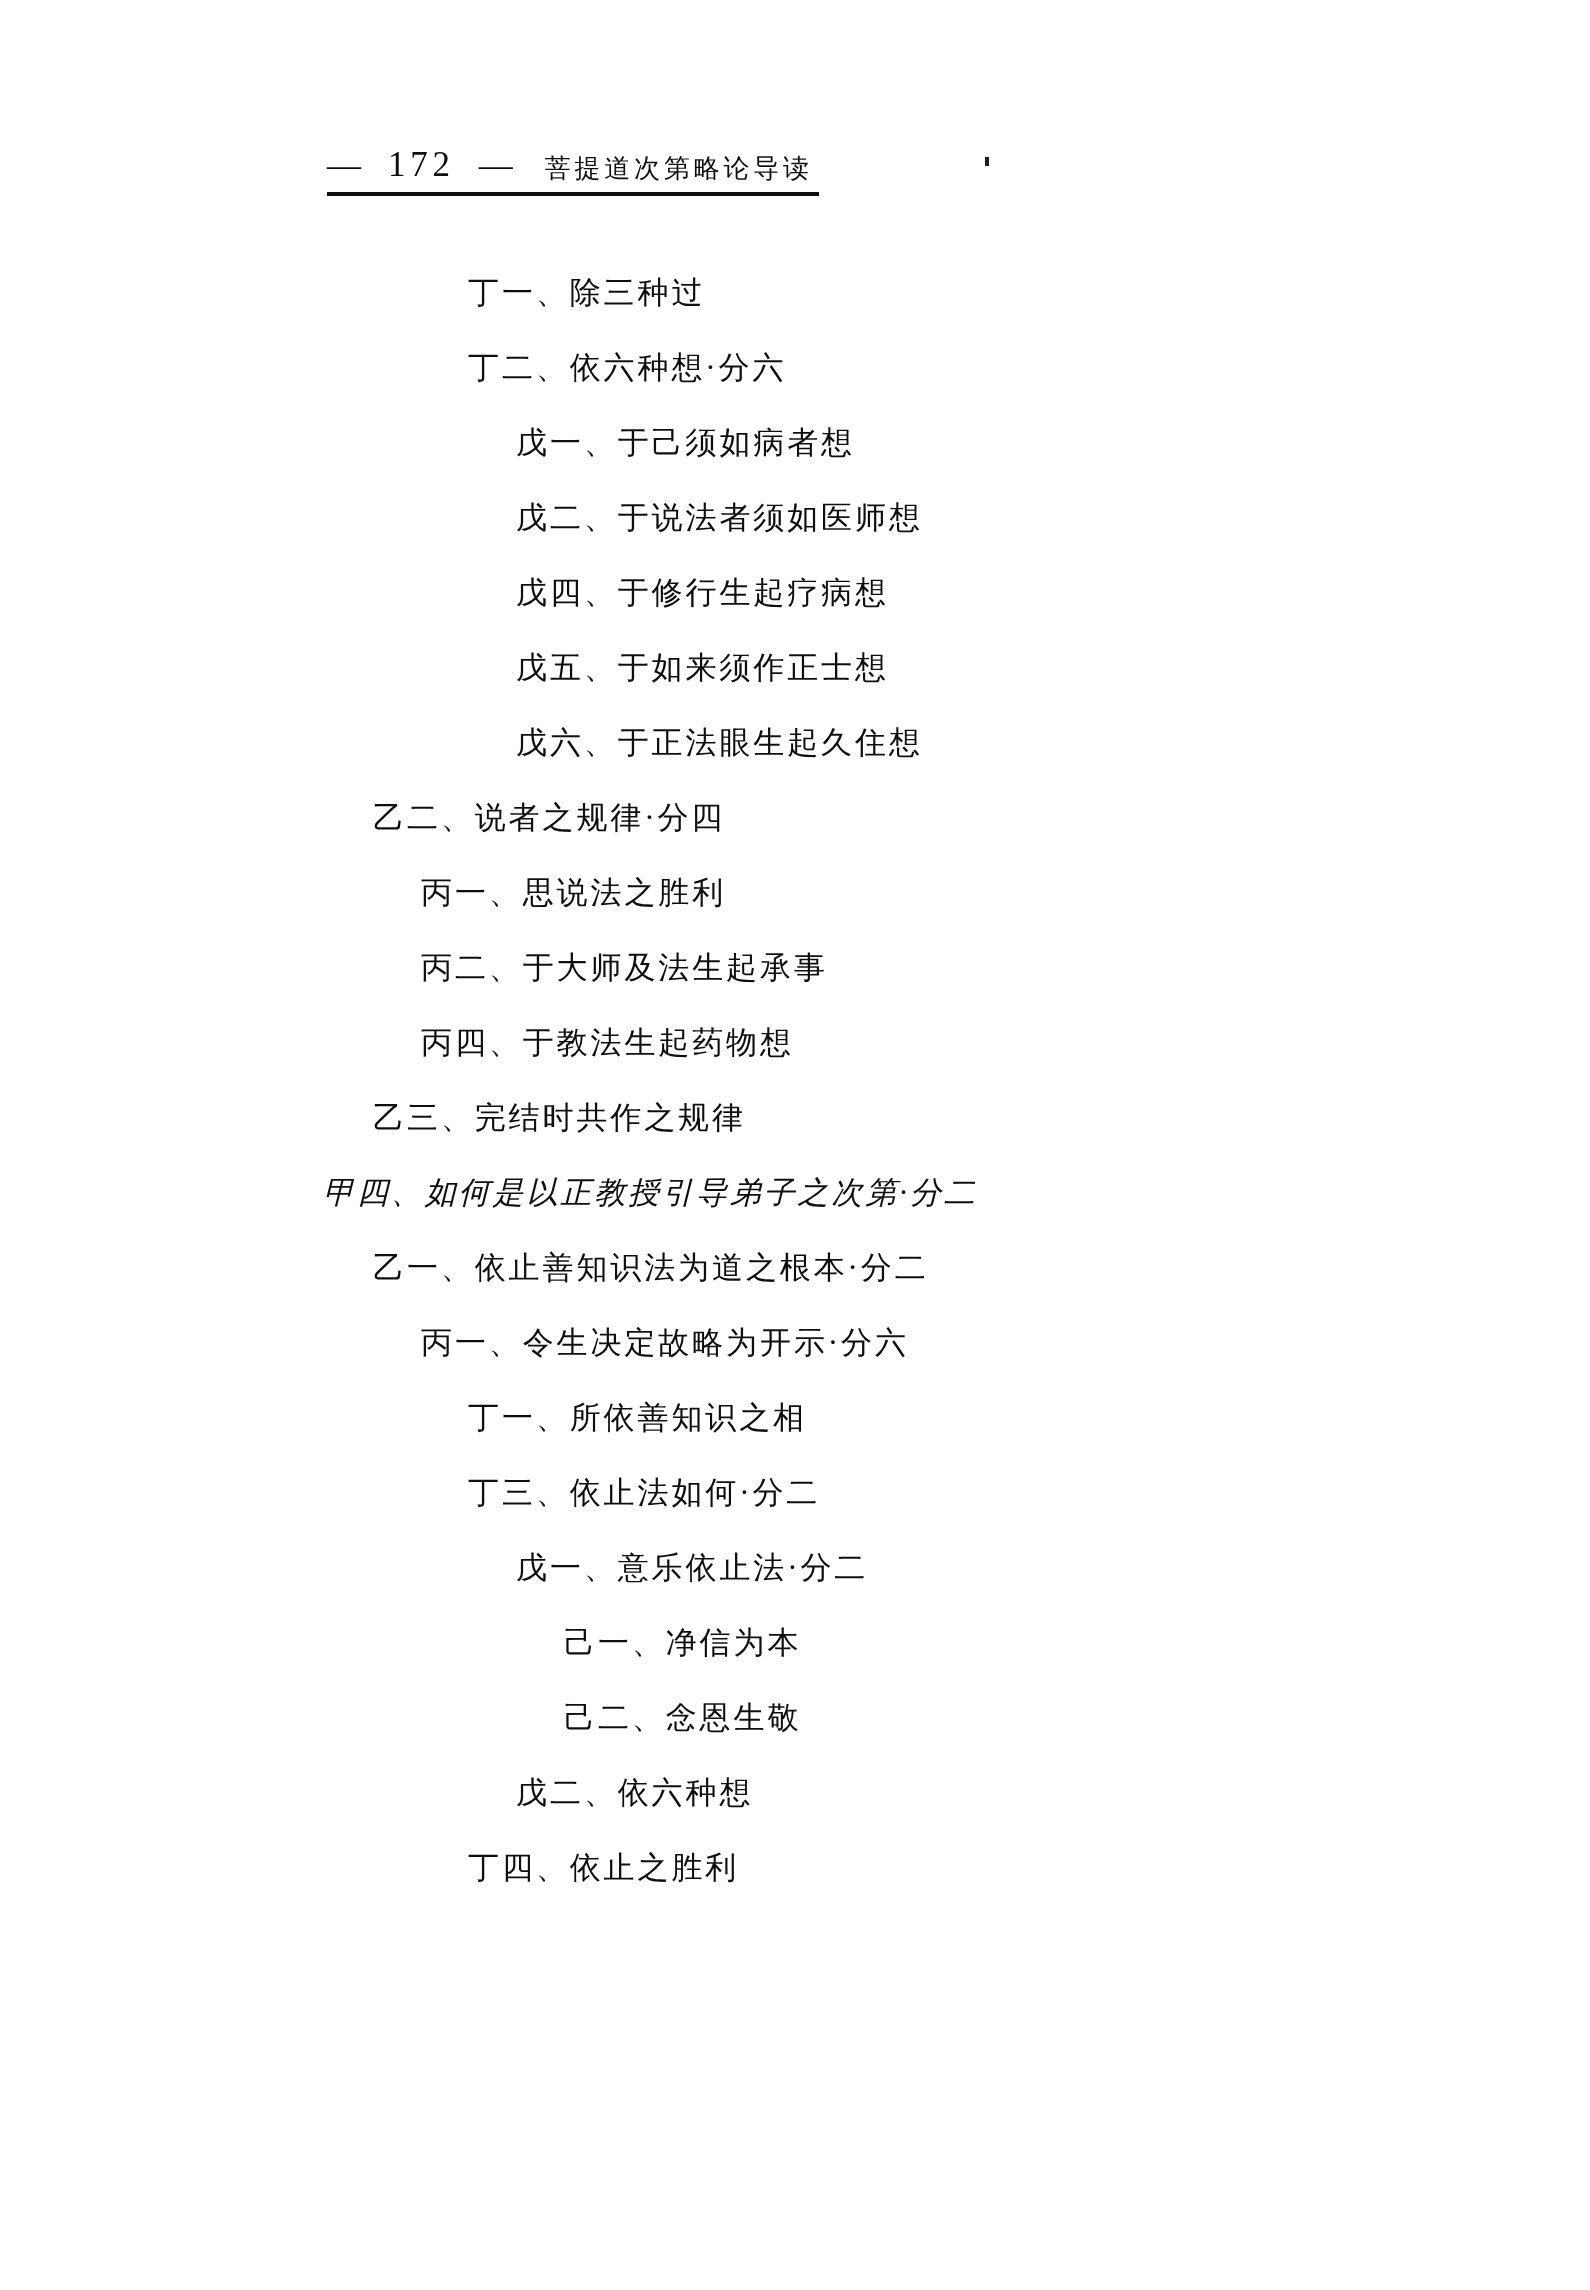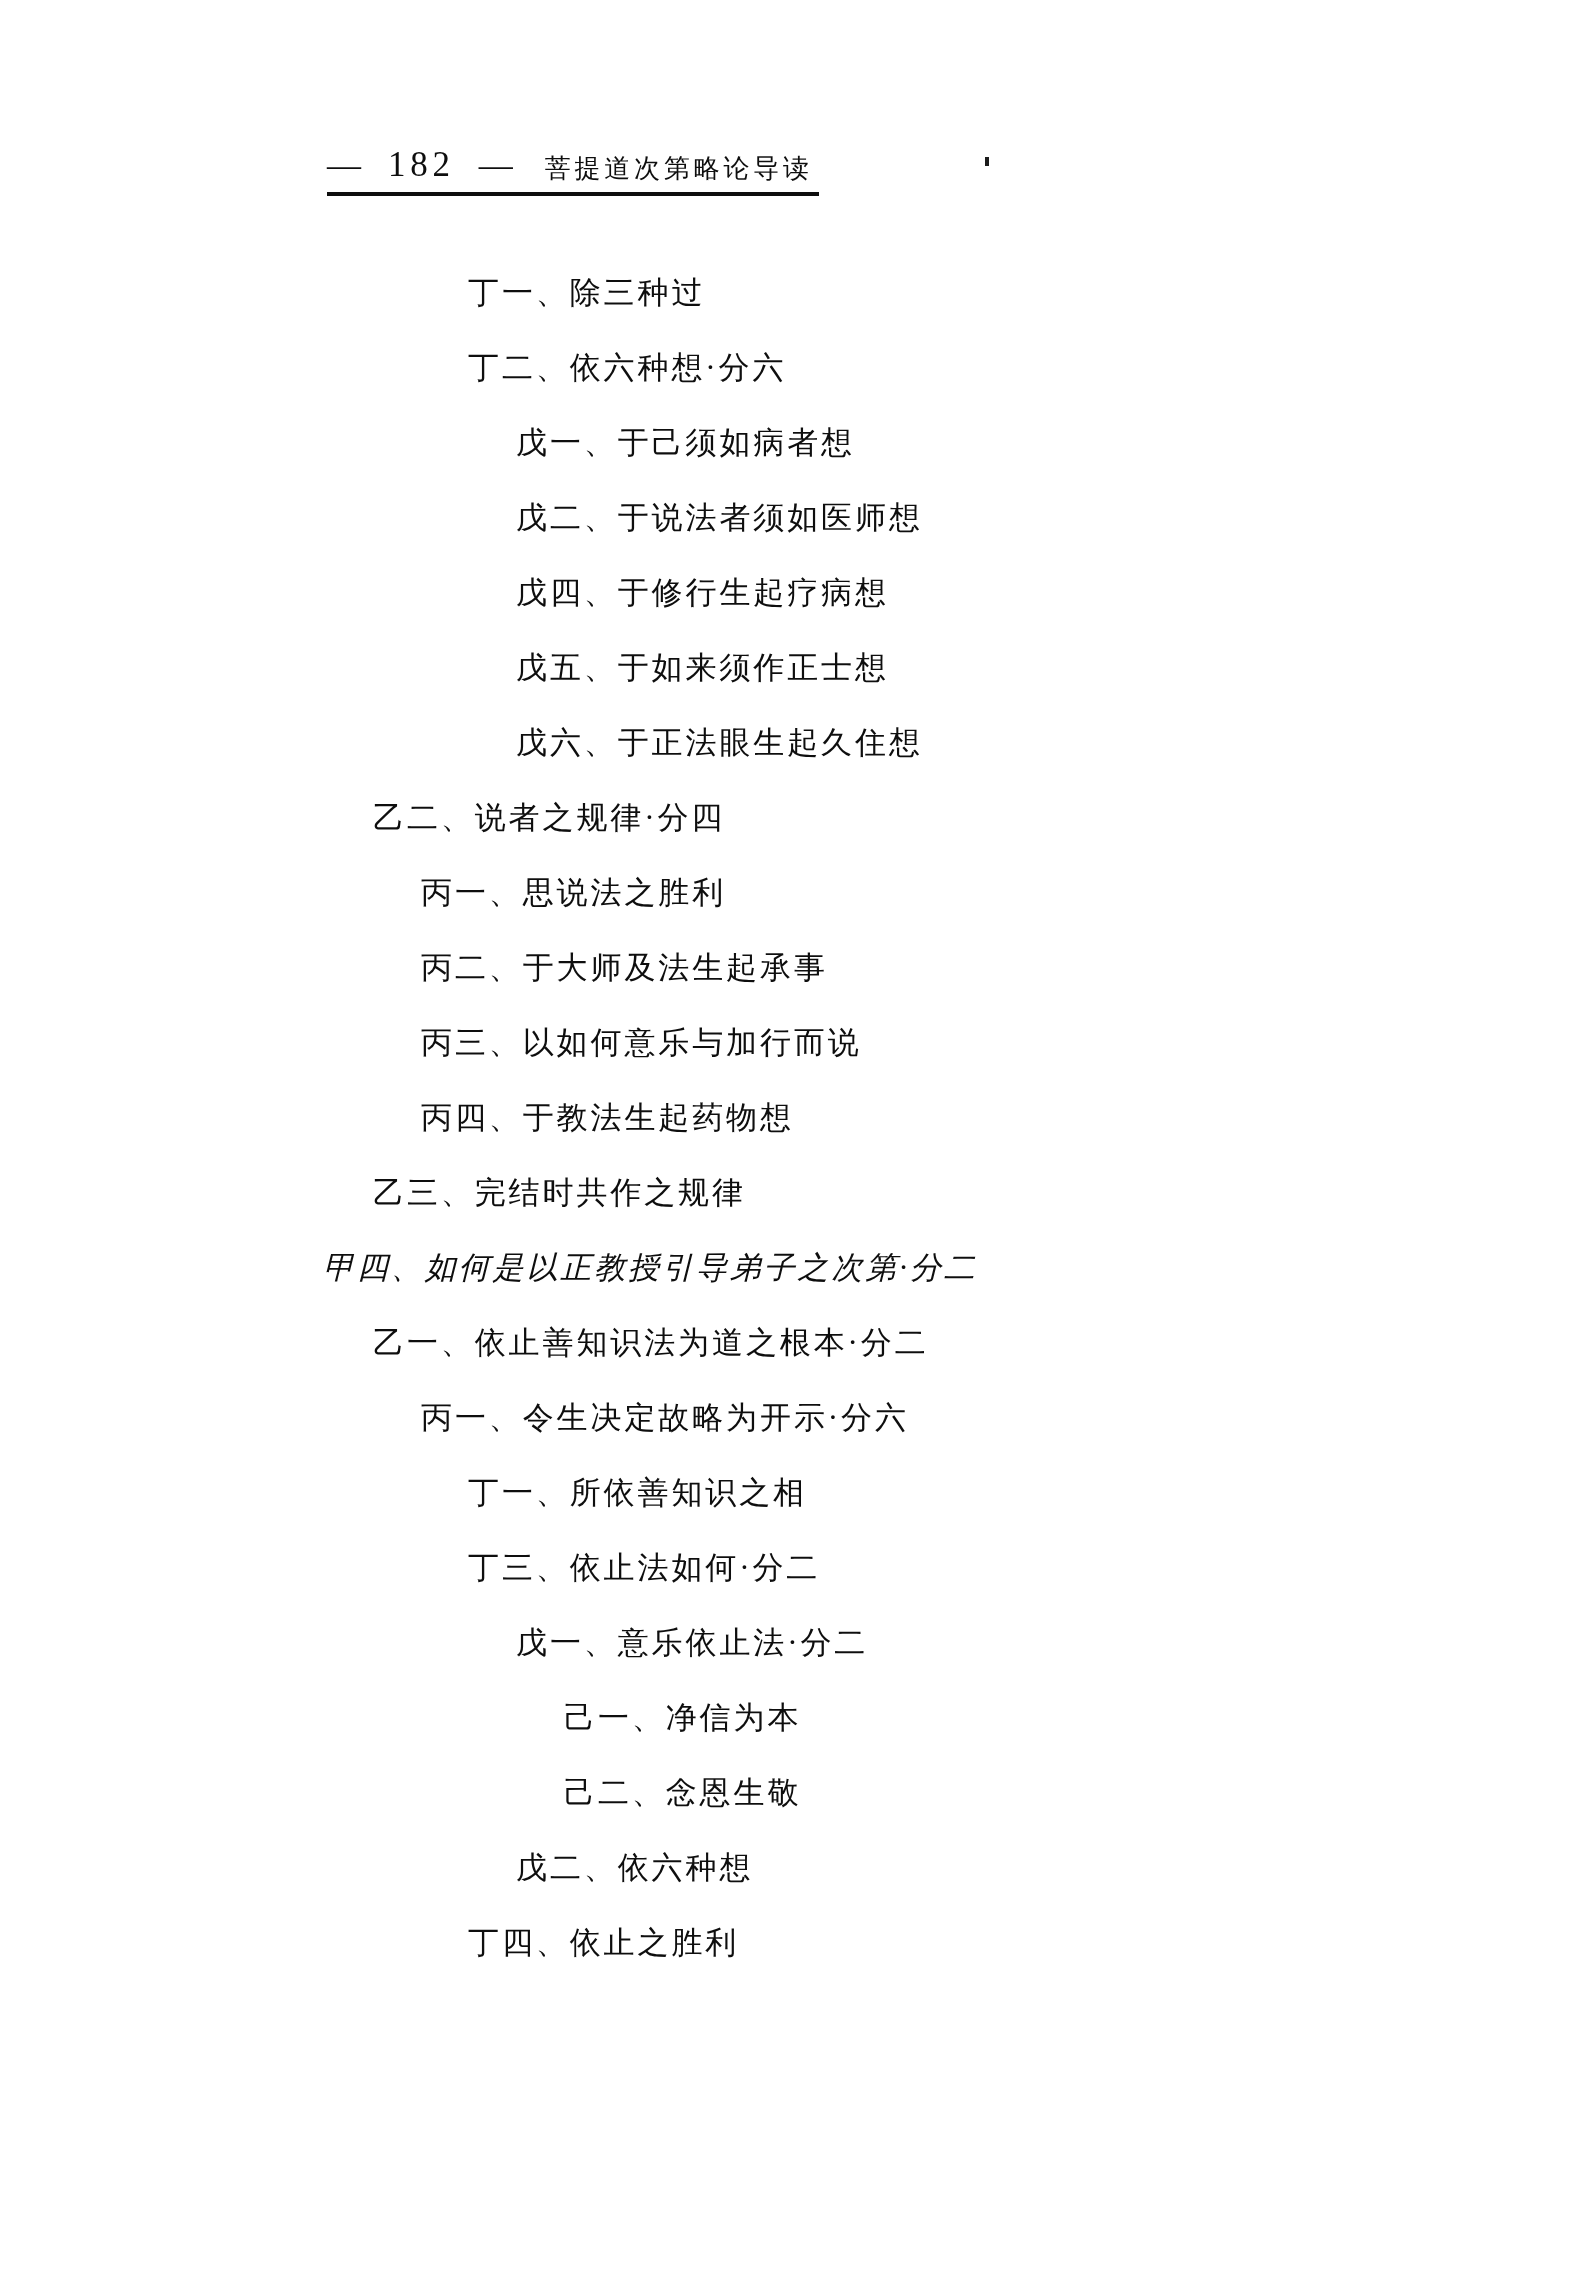--- a/index.html
+++ b/index.html
@@ -80,21 +80,21 @@
   .lv4 { margin-left: 516px; }
   .lv5 { margin-left: 564px; }
 </style>
 </head>
 <body>
 
 <div class="page">
 
   <div class="header">
     <span class="dash">—</span>
-    <span class="num">182</span>
+    <span class="num">172</span>
     <span class="dash">—</span>
     <span class="title">菩提道次第略论导读</span>
   </div>
 
   <div class="speck"></div>
 
   <div class="outline">
       <div class="line lv3">
         <span>丁一、除三种过</span>
       </div>
@@ -117,23 +117,20 @@
         <span>戊六、于正法眼生起久住想</span>
       </div>
       <div class="line lv1">
         <span>乙二、说者之规律·分四</span>
       </div>
       <div class="line lv2">
         <span>丙一、思说法之胜利</span>
       </div>
       <div class="line lv2">
         <span>丙二、于大师及法生起承事</span>
-      </div>
-      <div class="line lv2">
-        <span>丙三、以如何意乐与加行而说</span>
       </div>
       <div class="line lv2">
         <span>丙四、于教法生起药物想</span>
       </div>
       <div class="line lv1">
         <span>乙三、完结时共作之规律</span>
       </div>
       <div class="line lv0">
         <span>甲四、如何是以正教授引导弟子之次第·分二</span>
       </div>

